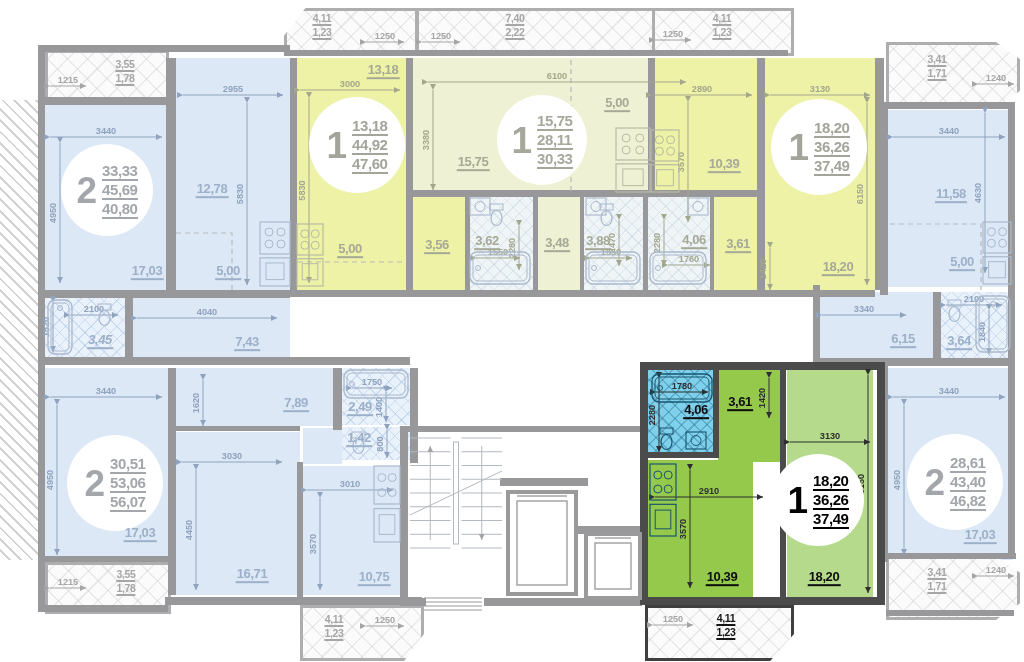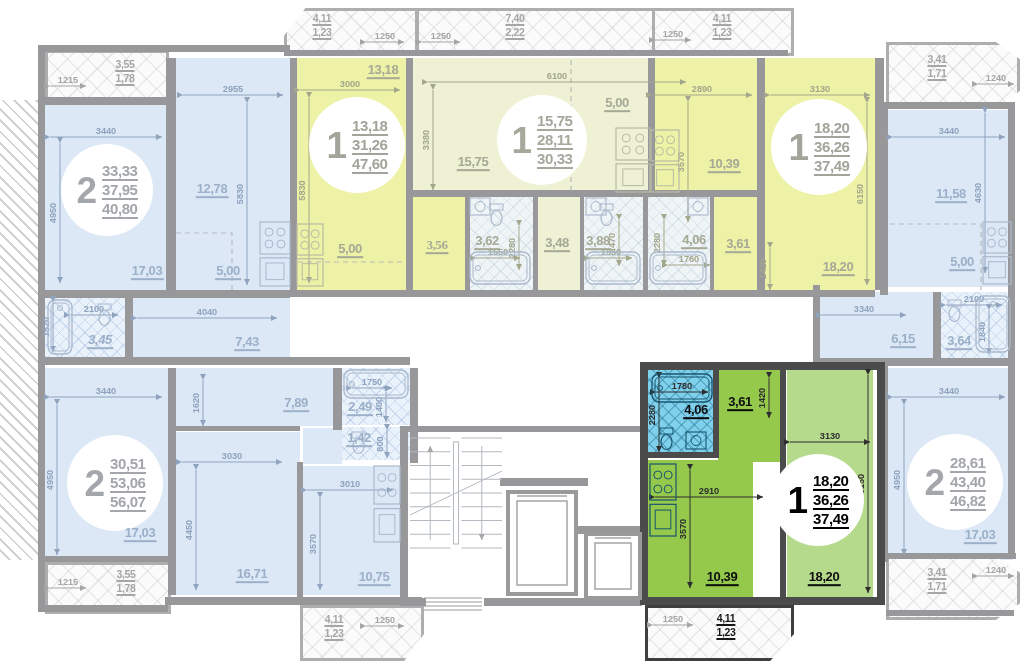--- a/index.html
+++ b/index.html
@@ -58,21 +58,21 @@
     <div class="rlabel lc-b" style="left: 212px; top: 190px;">12,78</div>
     <div class="room f-blueTile" style="left: 45px; top: 297px; width: 80px; height: 60px;"></div>
     <div class="rlabel lc-b" style="left: 100px; top: 341px; font-style: italic;">3,45</div>
     <div class="room f-blue" style="left: 133px; top: 297px; width: 157px; height: 60px;"></div>
     <div class="rlabel lc-b" style="left: 247px; top: 343px;">7,43</div>
     <div class="room f-yellow" style="left: 296px; top: 58px; width: 110px; height: 170px;"></div>
     <div class="rlabel lc-y" style="left: 383px; top: 71px;">13,18</div>
     <div class="room f-yellow" style="left: 296px; top: 228px; width: 110px; height: 62px;"></div>
     <div class="rlabel lc-y" style="left: 350px; top: 250px;">5,00</div>
     <div class="room f-yellow" style="left: 410px; top: 195px; width: 55px; height: 95px;"></div>
-    <div class="rlabel lc-y" style="left: 437px; top: 246px; font-family: Liberation Serif, serif;">3,56</div>
+    <div class="rlabel lc-y" style="left: 437px; top: 246px;">3,56</div>
     <div class="room f-tileLight" style="left: 468px; top: 195px; width: 65px; height: 95px;"></div>
     <div class="rlabel lc-y" style="left: 487px; top: 242px;">3,62</div>
     <div class="room f-yellowPale" style="left: 413px; top: 58px; width: 235px; height: 137px;"></div>
     <div class="rlabel lc-y" style="left: 473px; top: 163px;">15,75</div>
     <div class="room f-yellowPale" style="left: 537px; top: 195px; width: 43px; height: 95px;"></div>
     <div class="rlabel lc-y" style="left: 557px; top: 244px;">3,48</div>
     <div class="room f-tileLight" style="left: 583px; top: 195px; width: 60px; height: 95px;"></div>
     <div class="rlabel lc-y" style="left: 598px; top: 242px;">3,88</div>
     <div class="room f-yellow" style="left: 655px; top: 58px; width: 102px; height: 137px;"></div>
     <div class="rlabel lc-y" style="left: 724px; top: 165px;">10,39</div>
@@ -458,29 +458,29 @@
       <line x1="595" y1="538" x2="631" y2="538" stroke="#a5a5a5" stroke-width="1.5"></line>
       <line x1="424" y1="598" x2="482" y2="598" stroke="#9a9a9a" stroke-width="1.2"></line>
       <line x1="424" y1="602" x2="482" y2="602" stroke="#9a9a9a" stroke-width="1.2"></line>
       <line x1="424" y1="606" x2="482" y2="606" stroke="#9a9a9a" stroke-width="1.2"></line>
       <line x1="424" y1="610" x2="482" y2="610" stroke="#9a9a9a" stroke-width="1.2"></line>
     </svg>
     <div class="circle st-faded" style="left: 107px; top: 190px; width: 92px; height: 92px;">
       <span class="cnum">2</span>
       <span class="cvals">
         <span>33,33</span>
-        <span>37,95</span>
+        <span>45,69</span>
         <span>40,80</span>
       </span>
     </div>
     <div class="circle st-hl" style="left: 357px; top: 145px; width: 96px; height: 96px;">
       <span class="cnum">1</span>
       <span class="cvals">
         <span>13,18</span>
-        <span>31,26</span>
+        <span>44,92</span>
         <span>47,60</span>
       </span>
     </div>
     <div class="circle st-pale" style="left: 542px; top: 140px; width: 90px; height: 90px;">
       <span class="cnum">1</span>
       <span class="cvals">
         <span>15,75</span>
         <span>28,11</span>
         <span>30,33</span>
       </span>

